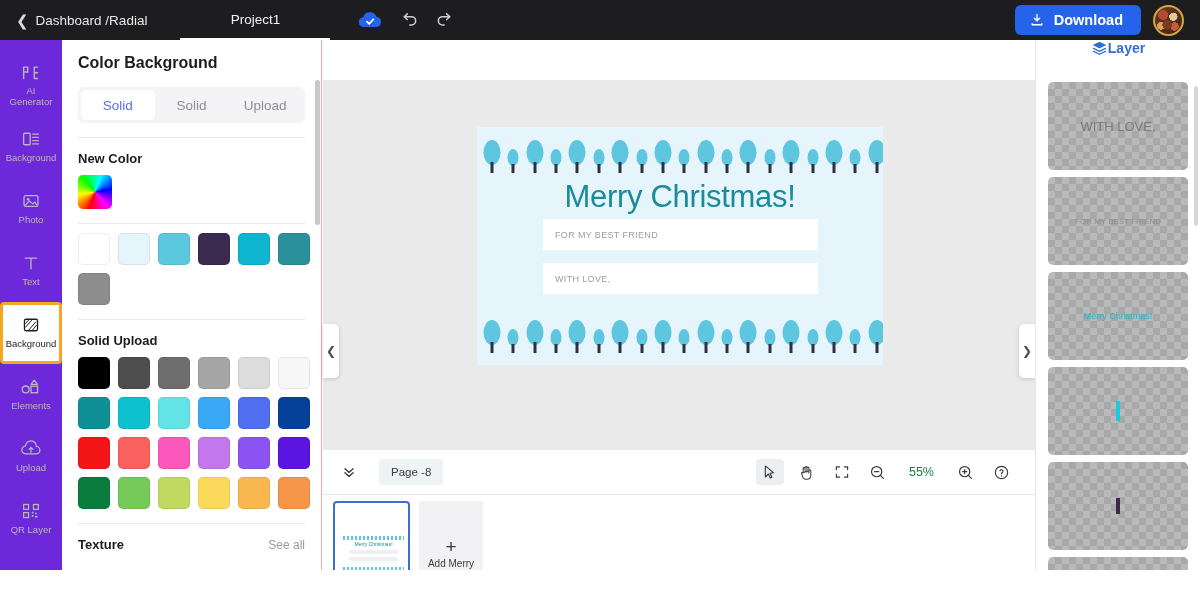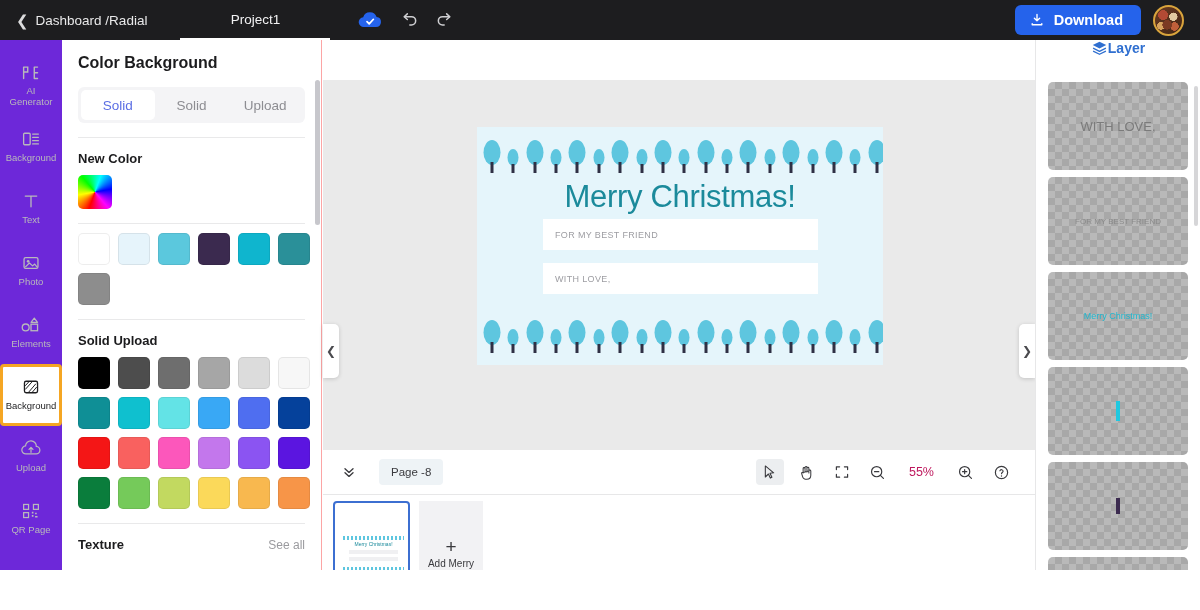--- a/index.html
+++ b/index.html
@@ -147,21 +147,21 @@
   }
   .dbl-chev { margin-left: 18px; font-size: 13px; color: #3a3a3e; cursor: pointer; line-height: 0.55; }
   .page-chip {
     margin-left: 22px; height: 26px; padding: 0 12px; background: #eef3f6;
     border-radius: 4px; display: flex; align-items: center;
     font-size: 11.5px; color: #3a3a3e; cursor: pointer;
   }
   .tools { margin-left: auto; display: flex; align-items: center; gap: 8px; margin-right: 20px; }
   .tool { width: 28px; height: 26px; display: flex; align-items: center; justify-content: center; border-radius: 4px; cursor: pointer; color: #3a3a3e; }
   .tool.on { background: #eceef0; }
-  .zoomval { font-size: 12.5px; color: #be185d; margin: 0 9px; }
+  .zoomval { font-size: 12.5px; color: #15803d; margin: 0 9px; }
 
   
   .pages { position: absolute; left: 0; top: 455px; width: 712px; height: 115px; background: #ffffff; display: flex; align-items: center; }
   .page-thumb {
     margin-left: 10px; width: 77px; height: 103px; background: #ffffff;
     border: 2px solid #3c6fd1; border-radius: 4px; position: relative; cursor: pointer; overflow: hidden;
   }
   .mini-card { position: absolute; left: 5px; top: 31px; width: 67px; height: 41px; background: #ffffff; }
   .mini-trees { position: absolute; left: 3px; width: 61px; height: 4px; background: repeating-linear-gradient(90deg, #5ec6df 0 2px, transparent 2px 4px); }
   .mini-title { position: absolute; left: 0; width: 67px; text-align: center; top: 7px; font-size: 5px; color: #1b8a9b; }
@@ -243,62 +243,62 @@
     </div>
     <div class="rail-item">
       <svg width="20" height="18" viewBox="0 0 24 22">
         <rect x="3" y="4" width="8" height="14" rx="1.2" stroke="#b9b9bb" stroke-width="1.6" fill="none"></rect>
         <path d="M14 5h7M14 9h7M14 13h7M14 17h7" stroke="#b9b9bb" stroke-width="1.6" stroke-linecap="round"></path>
       </svg>
       <span class="lbl">Background</span>
     </div>
     <div class="rail-item">
       <svg width="20" height="18" viewBox="0 0 24 22">
-        <path d="M5 5h14M12 5v13" stroke="#b9b9bb" stroke-width="1.6" stroke-linecap="round"></path>
-      </svg>
-      <span class="lbl">Text</span>
-    </div>
-    <div class="rail-item">
-      <svg width="20" height="18" viewBox="0 0 24 22">
         <rect x="3.5" y="4.5" width="17" height="13" rx="2" stroke="#b9b9bb" stroke-width="1.6" fill="none"></rect>
         <circle cx="8.5" cy="9" r="1.6" fill="#b9b9bb"></circle>
         <path d="M5 16l5-5 4 3.5 2.5-2.2 3 3.7" stroke="#b9b9bb" stroke-width="1.5" fill="none" stroke-linejoin="round"></path>
       </svg>
       <span class="lbl">Photo</span>
+    </div>
+    <div class="rail-item">
+      <svg width="20" height="18" viewBox="0 0 24 22">
+        <path d="M5 5h14M12 5v13" stroke="#b9b9bb" stroke-width="1.6" stroke-linecap="round"></path>
+      </svg>
+      <span class="lbl">Text</span>
+    </div>
+    <div class="rail-item active">
+      <svg width="20" height="18" viewBox="0 0 24 22">
+        <rect x="4" y="4" width="16" height="14" rx="2" stroke="#1d1d1f" stroke-width="1.6" fill="none"></rect>
+        <path d="M5 14l8-9M9 17.5l9-10.5M5 9.5L9.5 4.5M13.5 17.5L19 11" stroke="#1d1d1f" stroke-width="1.2"></path>
+      </svg>
+      <span class="lbl">Background</span>
     </div>
     <div class="rail-item">
       <svg width="22" height="18" viewBox="0 0 26 22">
         <circle cx="6.5" cy="14" r="4.2" stroke="#b9b9bb" stroke-width="1.6" fill="none"></circle>
         <rect x="13" y="10" width="8" height="8" stroke="#b9b9bb" stroke-width="1.6" fill="none"></rect>
         <path d="M17 2.5l4 5.2h-8z" stroke="#b9b9bb" stroke-width="1.5" fill="none" stroke-linejoin="round"></path>
       </svg>
       <span class="lbl">Elements</span>
-    </div>
-    <div class="rail-item active">
-      <svg width="20" height="18" viewBox="0 0 24 22">
-        <rect x="4" y="4" width="16" height="14" rx="2" stroke="#1d1d1f" stroke-width="1.6" fill="none"></rect>
-        <path d="M5 14l8-9M9 17.5l9-10.5M5 9.5L9.5 4.5M13.5 17.5L19 11" stroke="#1d1d1f" stroke-width="1.2"></path>
-      </svg>
-      <span class="lbl">Background</span>
     </div>
     <div class="rail-item">
       <svg width="22" height="18" viewBox="0 0 26 22">
         <path d="M7 17h12a4.6 4.6 0 0 0 .5-9.2A6.6 6.6 0 0 0 6.3 7.3 4.6 4.6 0 0 0 7 17z" stroke="#b9b9bb" stroke-width="1.5" fill="none"></path>
         <path d="M13 15V9m0 0l-2.4 2.4M13 9l2.4 2.4" stroke="#b9b9bb" stroke-width="1.5" fill="none" stroke-linecap="round" stroke-linejoin="round"></path>
       </svg>
       <span class="lbl">Upload</span>
     </div>
     <div class="rail-item">
       <svg width="20" height="18" viewBox="0 0 24 22">
         <rect x="3" y="3" width="6" height="6" stroke="#b9b9bb" stroke-width="1.5" fill="none"></rect>
         <rect x="15" y="3" width="6" height="6" stroke="#b9b9bb" stroke-width="1.5" fill="none"></rect>
         <rect x="3" y="13" width="6" height="6" stroke="#b9b9bb" stroke-width="1.5" fill="none"></rect>
         <path d="M13 12h2v2h-2zM17 13h2v2h-2zM13 16h2v2h-2zM17 17h3v2h-3z" fill="#b9b9bb"></path>
       </svg>
-      <span class="lbl">QR Page</span>
+      <span class="lbl">QR Layer</span>
     </div>
   </div>
   <div class="rail-bottom"></div>
 
   <div class="panel">
     <div class="panel-title">Color Background</div>
 
     <div class="seg">
       <div class="seg-btn on">Solid</div>
       <div class="seg-btn">Solid</div>

